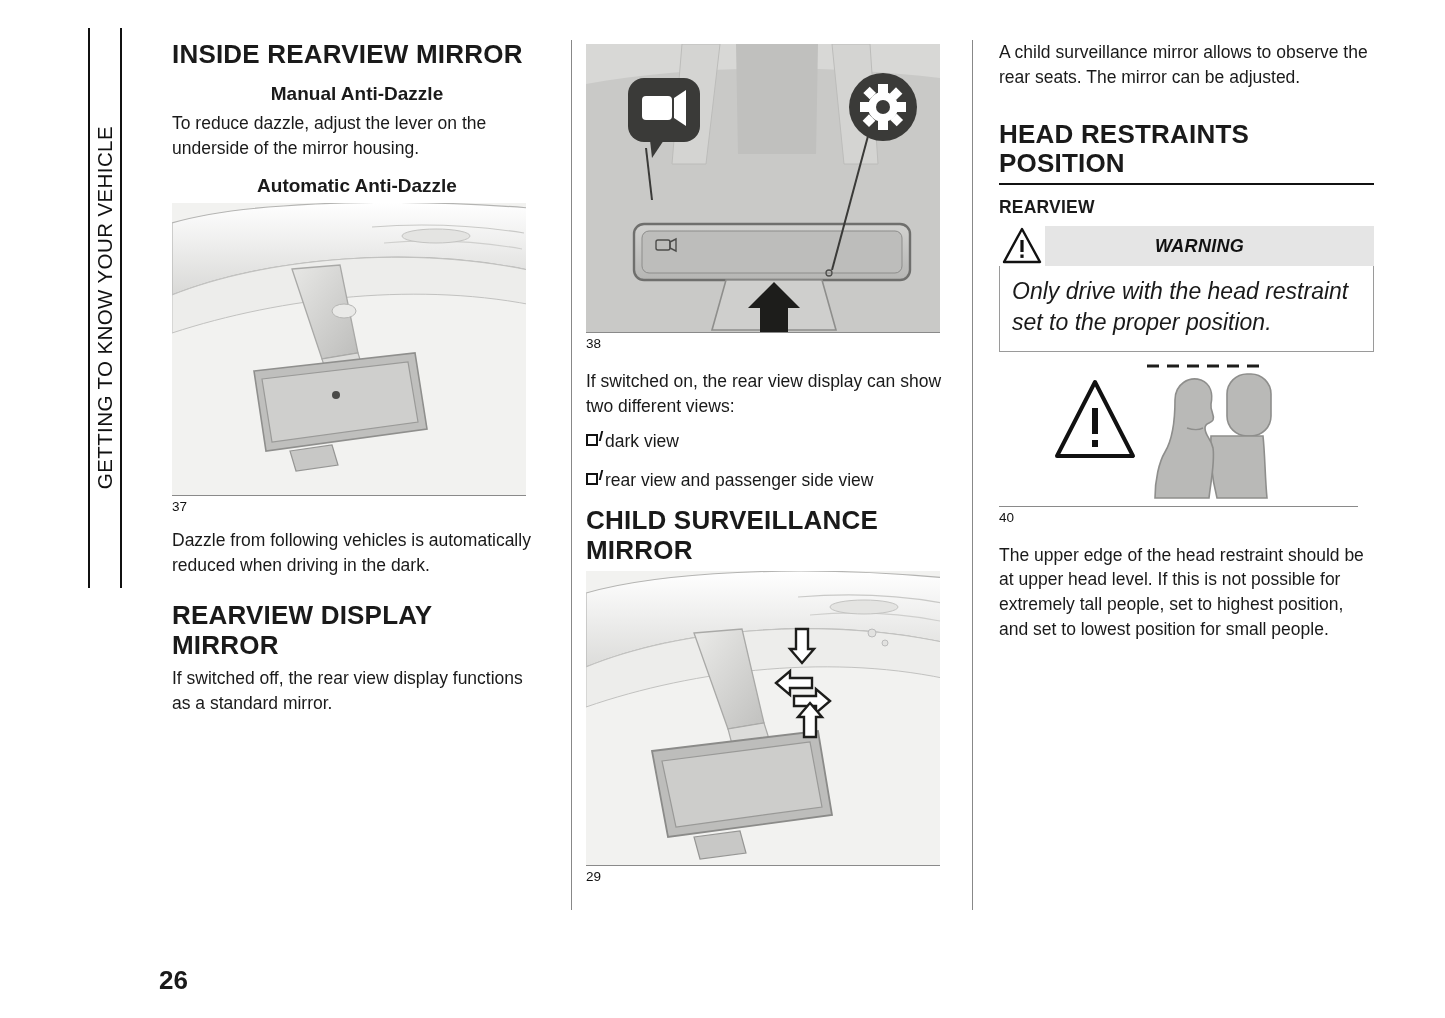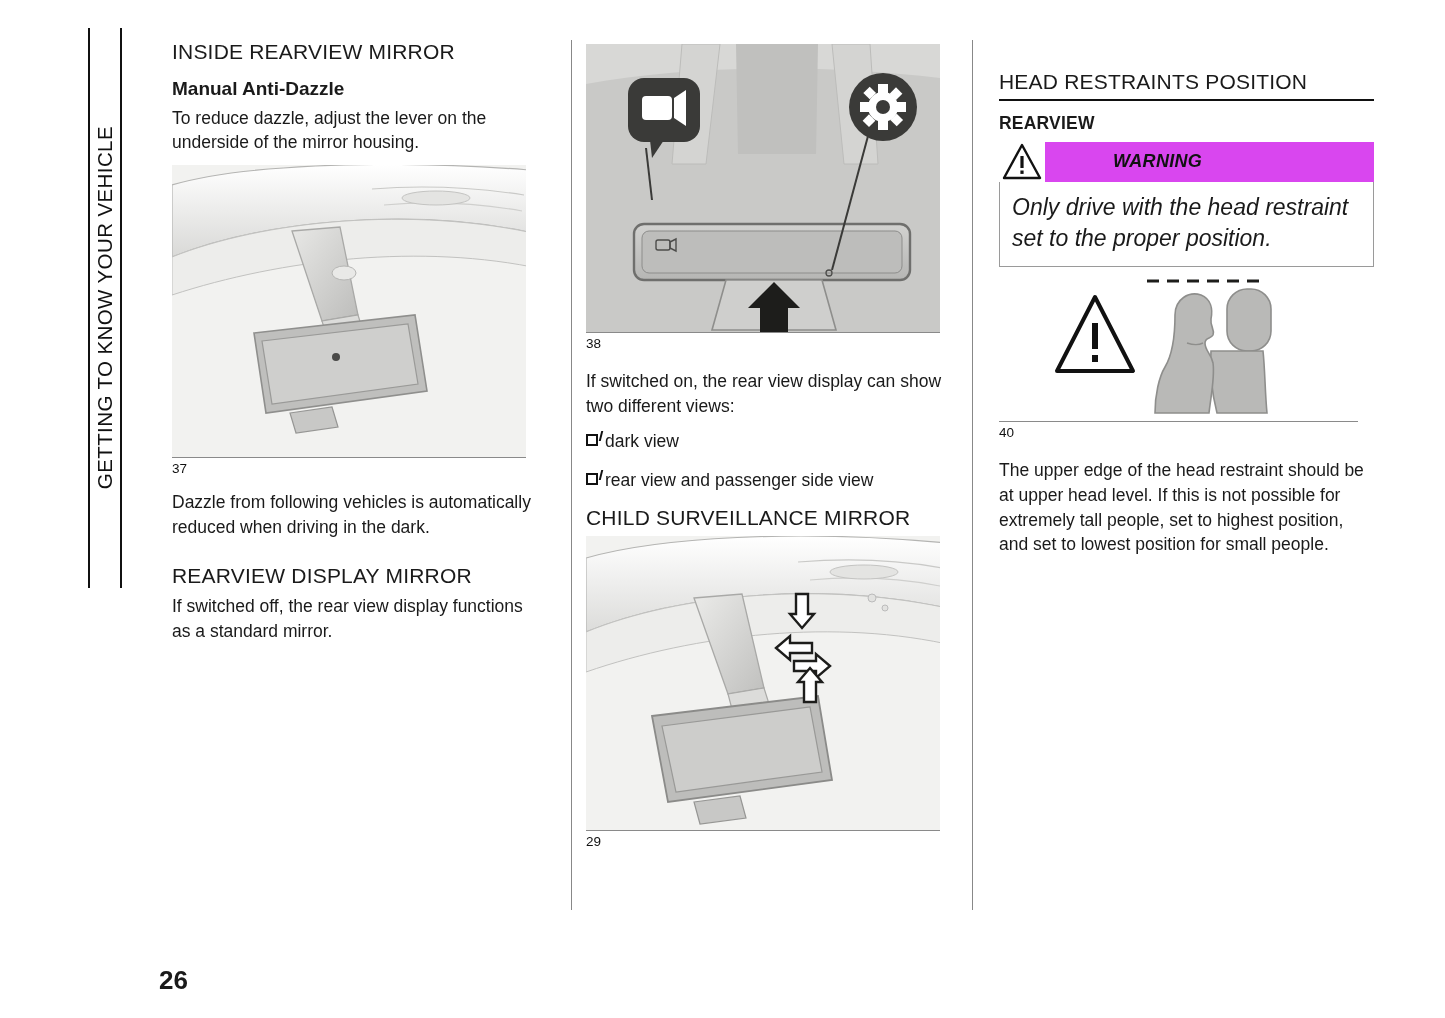--- a/index.html
+++ b/index.html
@@ -46,37 +46,38 @@
   .col-divider {
     position: absolute;
     top: 40px;
     width: 0; height: 870px;
     border-left: 1px solid #888;
   }
   .div1 { left: 571px; }
   .div2 { left: 972px; }
 
   h1.sec {
-    font-size: 21px;
-    font-weight: normal;
+    font-size: 26px;
+    font-weight: bold;
     letter-spacing: 0.2px;
     margin: 0 0 6px 0;
     line-height: 1.13;
     text-transform: uppercase;
   }
   h1.sec.ruled {
     border-bottom: 2px solid #111;
     padding-bottom: 5px;
     margin-bottom: 10px;
   }
   h2.sub {
     font-size: 19px;
     font-weight: bold;
     margin: 14px 0 6px 0;
     line-height: 1.15;
+    text-align: center;
   }
   h3.small {
     font-size: 17.5px;
     font-weight: bold;
     margin: 12px 0 8px 0;
     letter-spacing: 0.2px;
   }
   p.body {
     font-size: 17.5px;
     line-height: 1.42;
@@ -133,23 +134,23 @@
     align-items: stretch;
     margin-top: 6px;
   }
   .warnbar .tri {
     width: 46px;
     background: #fff;
     display: flex; align-items: center; justify-content: center;
   }
   .warnbar .bar {
     flex: 1;
-    background: #d946ef;
+    background: #e5e5e5;
     display: flex; align-items: center;
-    padding-left: 68px;
+    padding-left: 110px;
     height: 40px;
   }
   .warnbar .bar span {
     font-style: italic;
     font-weight: bold;
     font-size: 18px;
     color: #111;
     letter-spacing: .3px;
   }
   .warnbox {
@@ -184,20 +185,21 @@
 <div class="col-divider div1"></div>
 <div class="col-divider div2"></div>
 
 <div class="col col1">
 
   <h1 class="sec">INSIDE REARVIEW MIRROR</h1>
 
   <h2 class="sub">Manual Anti-Dazzle</h2>
   <p class="body">To reduce dazzle, adjust the lever on the underside of the mirror housing.</p>
 
+  <h2 class="sub">Automatic Anti-Dazzle</h2>
 
   <div class="fig">
     <div class="canvas" style="height:292px">
       <svg width="370" height="292" viewBox="0 0 370 292">
         <defs>
           <linearGradient id="g1" x1="0" y1="0" x2="0" y2="1">
             <stop offset="0" stop-color="#ffffff"></stop>
               <stop offset="1" stop-color="#d9d9d7"></stop>
           </linearGradient>
           <linearGradient id="g2" x1="0" y1="0" x2="1" y2="1">
@@ -351,20 +353,21 @@
         </g>
       </svg>
     </div>
     <div class="rule"></div>
     <div class="num">29</div>
   </div>
 </div>
 
 <div class="col col3">
 
+  <p class="body">A child surveillance mirror allows to observe the rear seats. The mirror can be adjusted.</p>
 
   <h1 class="sec ruled" style="margin-top:30px">HEAD RESTRAINTS POSITION</h1>
 
   <h3 class="small">REARVIEW</h3>
 
   <div class="warnbar">
     <div class="tri">
       <svg width="40" height="40" viewBox="0 0 40 40">
         <path d="M20 3 L38 36 L2 36 Z" fill="#ffffff" stroke="#111" stroke-width="2.4" stroke-linejoin="round"></path>
         <rect x="18.4" y="14" width="3.2" height="12" fill="#111"></rect>

